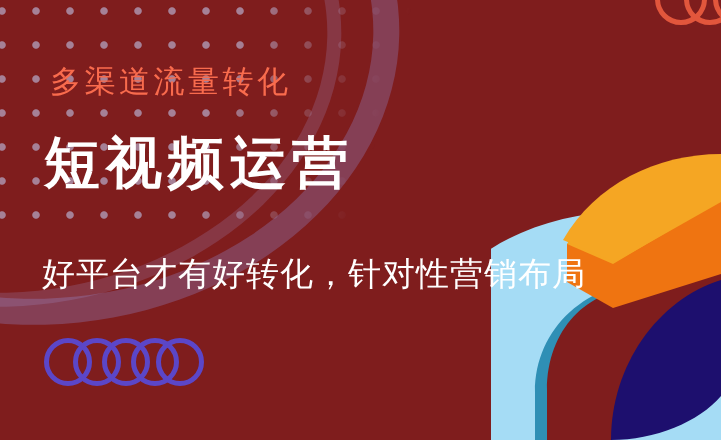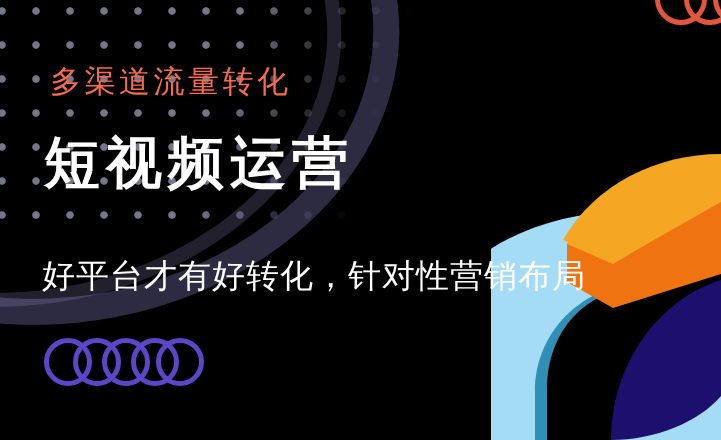--- a/index.html
+++ b/index.html
@@ -5,21 +5,21 @@
   html, body {
     margin: 0;
     padding: 0;
     background: #11083a;
   }
   #banner {
     position: relative;
     width: 721px;
     height: 440px;
     overflow: hidden;
-    background: #000000;
+    background: #7f1d1d;
     font-family: "Liberation Sans", sans-serif;
   }
 
   
   .dot-grid {
     position: absolute;
     left: 0; top: 0;
     width: 420px;
     height: 230px;
     background-image: radial-gradient(circle at 4px 4px, rgba(190,190,225,0.62) 3.3px, rgba(190,190,225,0) 4.2px);
@@ -102,21 +102,21 @@
     white-space: nowrap;
   }
   .tagline {
     position: absolute;
     left: 42px;
     top: 256px;
     font-size: 33px;
     line-height: 1.25;
     letter-spacing: 1px;
     color: #ffffff;
-    font-family: Liberation Serif, serif;
+    font-family: Liberation Mono, monospace;
     font-weight: 400;
     white-space: nowrap;
   }
 </style>
 </head>
 <body>
 
 <div id="banner">
 
   <div class="dot-grid"></div>

